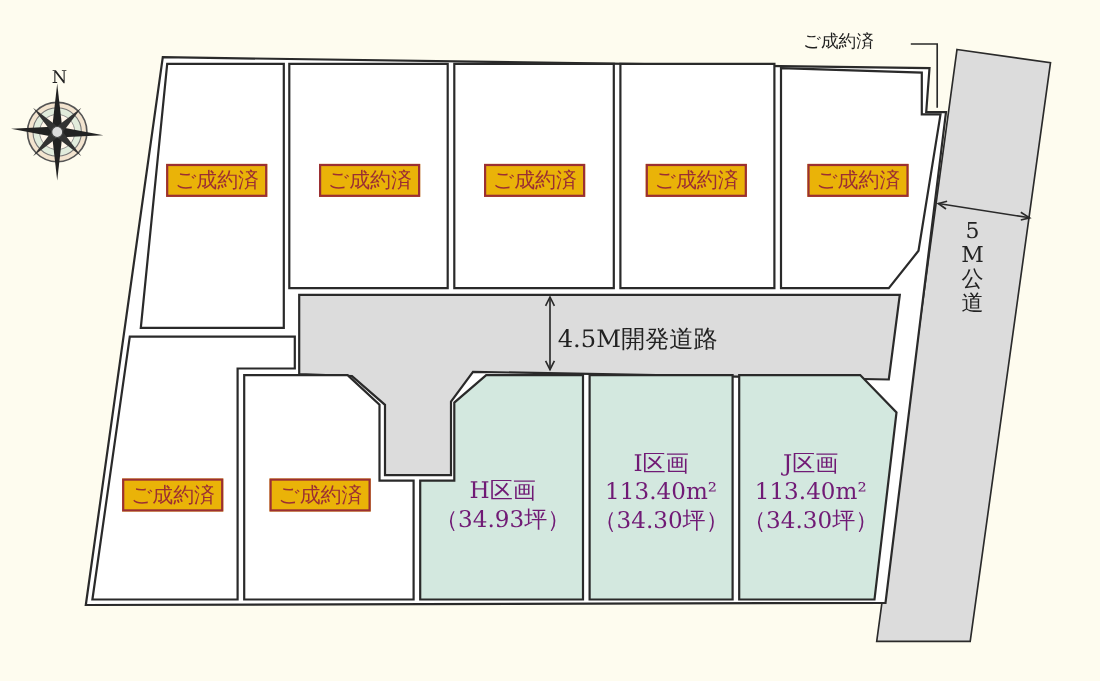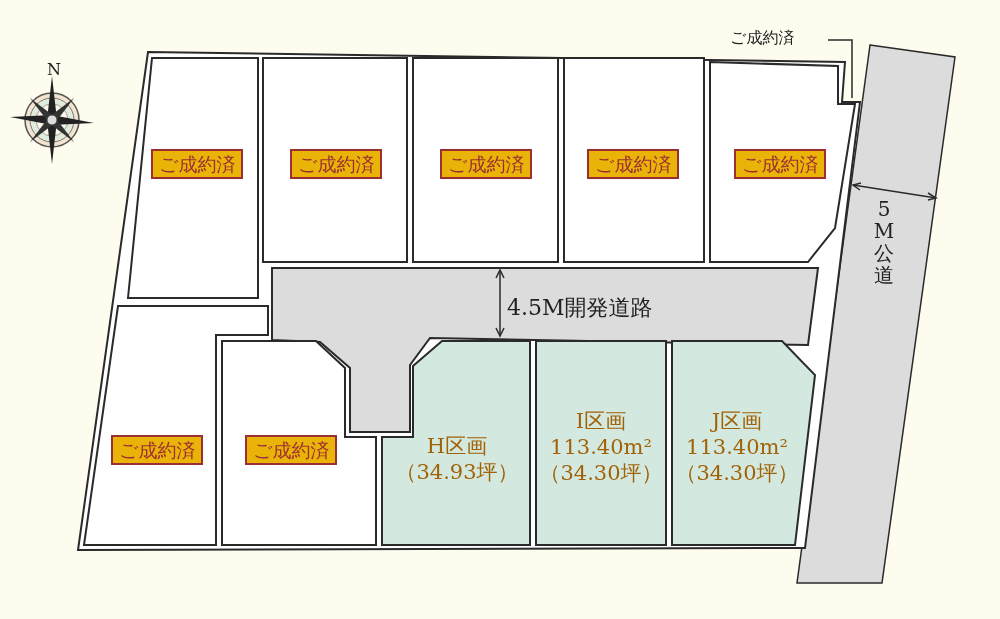--- a/index.html
+++ b/index.html
@@ -2,21 +2,21 @@
 <html><head>
 <meta charset="utf-8">
 <style>
   html, body { margin:0; padding:0; }
   body { width:1000px; height:619px; background:#fefcef; overflow:hidden; position:relative;
          font-family:"DejaVu Serif","Liberation Serif",serif; }
   svg { position:absolute; left:0; top:0; }
   .lbl { position:absolute; color:#222; white-space:nowrap; }
   .sold { position:absolute; border:2px solid #9b2f33; color:#9b2f33; background:#eab308;
           font-size:19px; padding:1px 6px; line-height:24px; letter-spacing:0px; }
-  .lot-text { position:absolute; text-align:center; color:#a16207; font-size:21px; line-height:26px; }
+  .lot-text { position:absolute; text-align:center; color:#701a75; font-size:21px; line-height:26px; }
   .vert { position:absolute; font-size:20px; line-height:22px; text-align:center; width:24px; color:#222; }
 </style>
 </head>
 <body>
 
 <svg width="1000" height="619" viewBox="0 0 1000 619">
 
   <polygon points="870,45 955,57 882,583 797,583" fill="#dcdcdc" stroke="#2a2a2a" stroke-width="1.5"></polygon>
 
   <polygon points="148,52 845,62 842,102 860,102 805,548 78,550" fill="#ffffff" stroke="#2a2a2a" stroke-width="2"></polygon>

